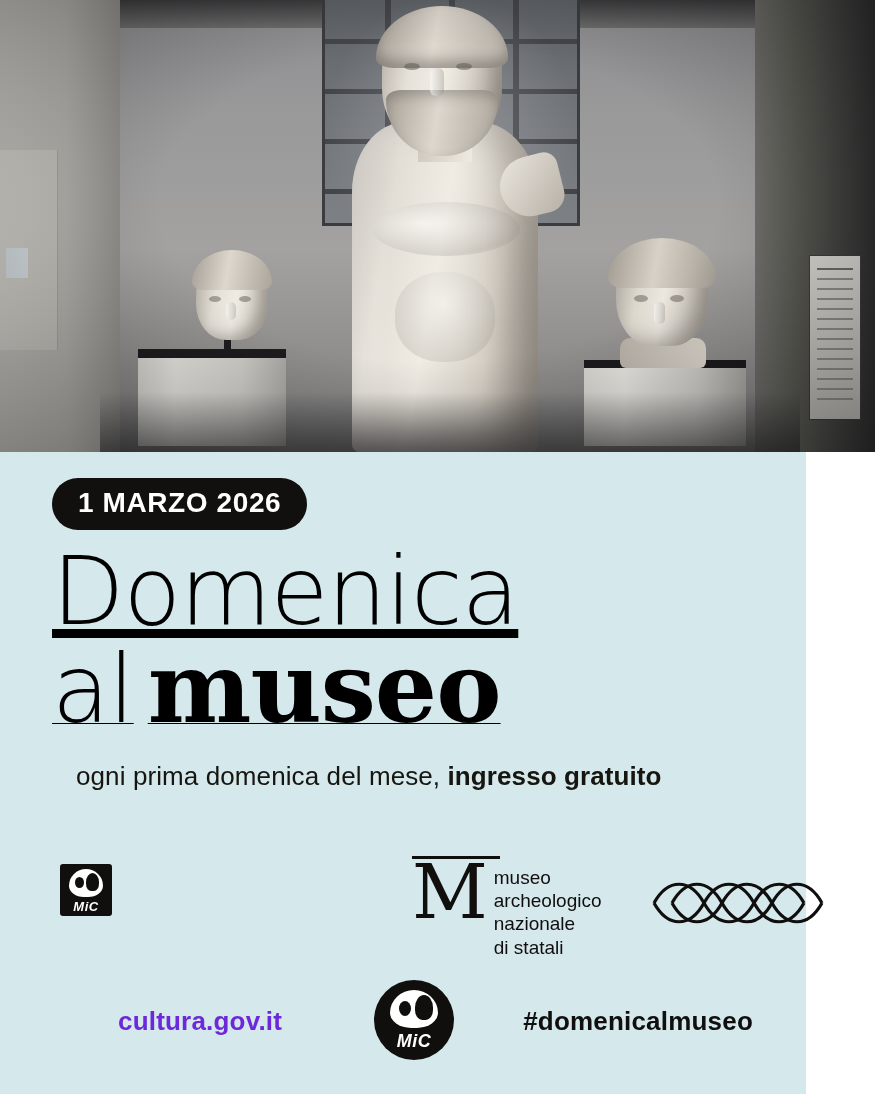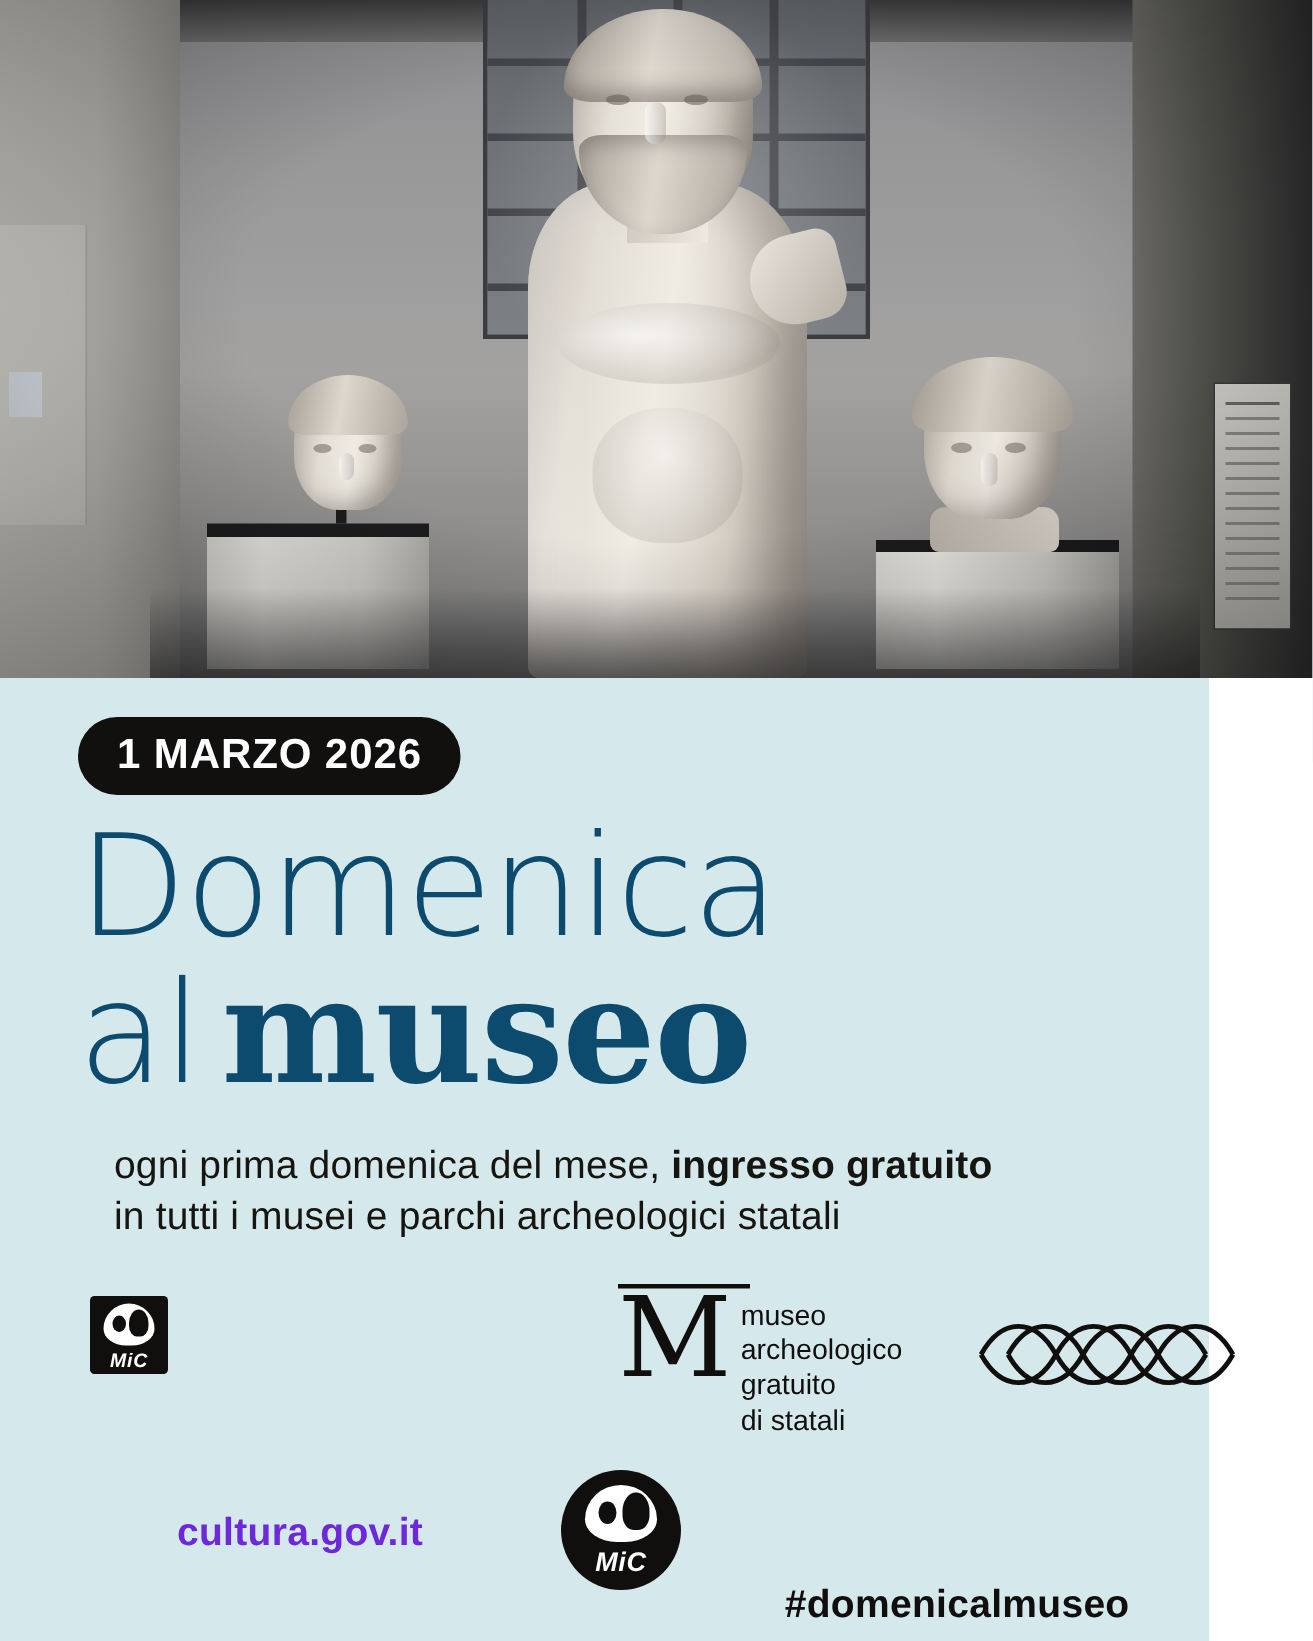--- a/index.html
+++ b/index.html
@@ -225,21 +225,22 @@
     color: #ffffff;
     font-size: 28px;
     font-weight: bold;
     letter-spacing: .6px;
     padding: 9px 26px 11px 26px;
     border-radius: 28px;
   }
   .headline {
     margin: 18px 0 0 52px;
     line-height: .94;
-    color: #0c4a6e;
+    color: #000000;
+    text-decoration: underline;
   }
   .h-line1 {
     font-family: "DejaVu Sans", sans-serif;
     font-weight: 300;
     font-size: 94px;
     letter-spacing: -1px;
     display: block;
   }
   .h-line2 {
     display: block;
@@ -331,21 +332,21 @@
   
   .footer {
     position: absolute; left: 0; top: 518px; width: 875px; height: 110px;
   }
   .site {
     position: absolute; left: 118px; top: 36px;
     font-size: 26px; font-weight: bold; color: #6d28d9; letter-spacing: .2px;
   }
   .hashtag {
     position: absolute; right: 122px; top: 36px;
-    font-size: 26px; font-weight: bold; color: #100f0e; letter-spacing: .2px; margin-top: 48px;
+    font-size: 26px; font-weight: bold; color: #100f0e; letter-spacing: .2px;
   }
   .mic-circle {
     position: absolute; left: 374px; top: 10px;
     width: 80px; height: 80px; border-radius: 50%;
     background: #100f0e; overflow: hidden;
   }
   .mic-circle .mic-face2 {
     position: absolute; left: 16px; top: 10px; width: 48px; height: 38px;
     background: #ffffff; border-radius: 50% 50% 44% 44% / 60% 60% 40% 40%;
   }
@@ -430,42 +431,41 @@
 
     <div class="headline">
       <span class="h-line1">Domenica</span>
       <span class="h-line2">
         <span class="h-al">al</span><span class="h-museo">museo</span>
       </span>
     </div>
 
     <div class="sub">
       <span>ogni prima domenica del mese, </span><b>ingresso gratuito</b><br>
-      <span>in tutti i musei e parchi archeologici statali</span>
     </div>
 
     
     <div class="logos">
 
       <div class="logo-mic-dip">
         <div class="mic-badge">
           <div class="mic-face"></div>
           <div class="mic-word">MiC</div>
         </div>
       </div>
 
       <div class="logo-man">
         <div style="position:relative;">
           <div class="man-bar"></div>
           <div class="man-mark">M</div>
         </div>
         <div class="man-text">
           <span>museo</span><br>
           <span>archeologico</span><br>
-          <span>gratuito</span><br>
+          <span>nazionale</span><br>
           <span>di statali</span>
         </div>
       </div>
 
       <div class="logo-wave">
         <svg width="172" height="54" viewBox="0 0 172 54" fill="none" stroke="#100f0e" stroke-width="3.2">
           <path d="M2 27 C 16 2, 38 2, 52 27 C 66 52, 88 52, 102 27 C 116 2, 138 2, 152 27"></path>
           <path d="M20 27 C 34 2, 56 2, 70 27 C 84 52, 106 52, 120 27 C 134 2, 156 2, 170 27"></path>
           <path d="M2 27 C 16 52, 38 52, 52 27 C 66 2, 88 2, 102 27 C 116 52, 138 52, 152 27"></path>
           <path d="M20 27 C 34 52, 56 52, 70 27 C 84 2, 106 2, 120 27 C 134 52, 156 52, 170 27"></path>

